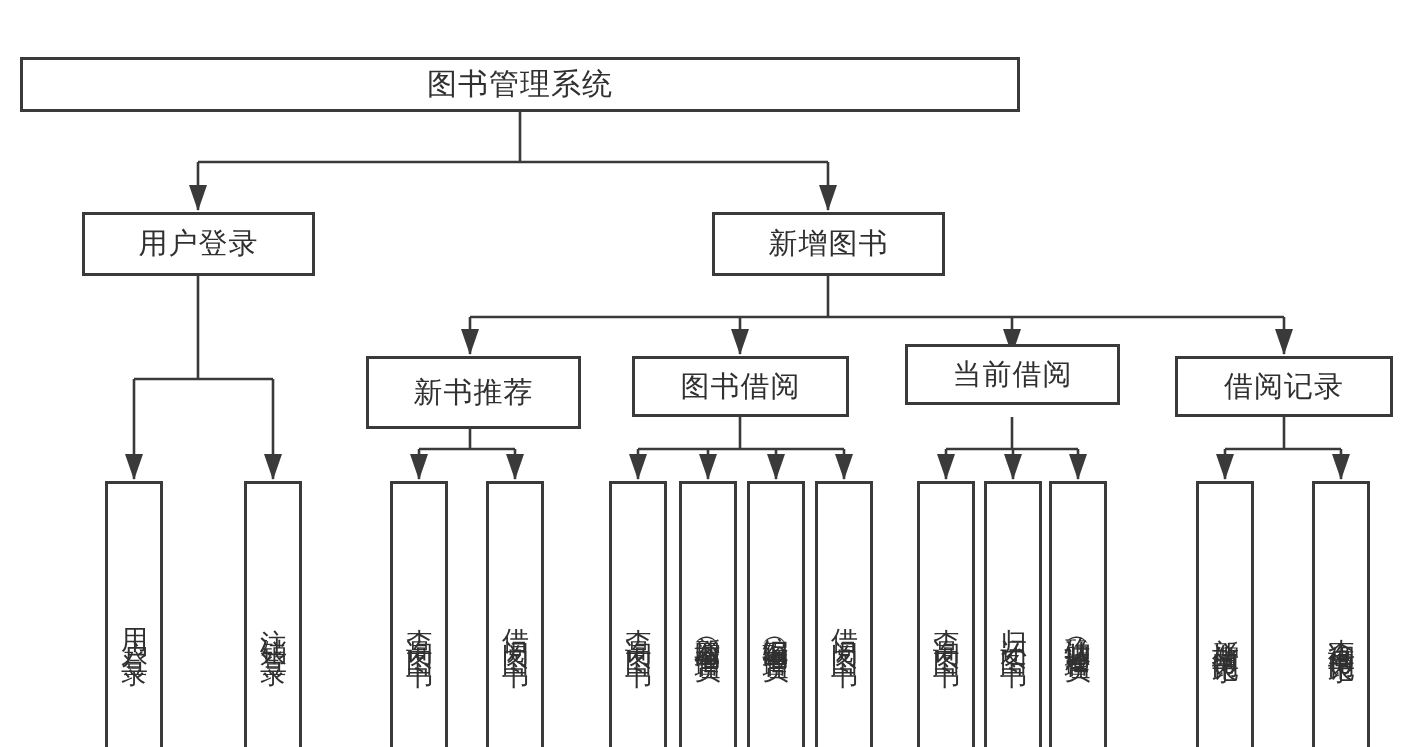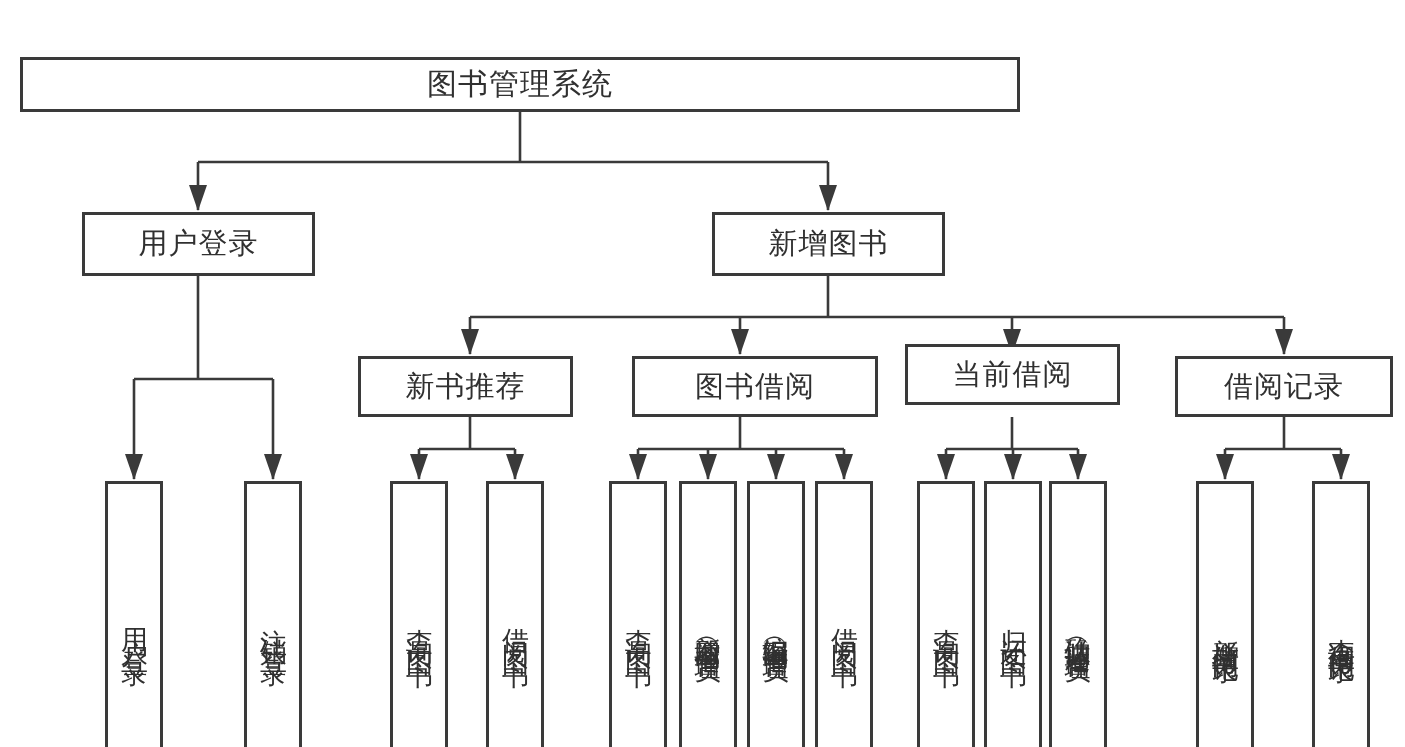--- a/index.html
+++ b/index.html
@@ -89,24 +89,24 @@
     <span>图书管理系统</span>
   </div>
 
   <div class="box h" style="left:82px;top:168px;width:233px;height:64px">
     <span>用户登录</span>
   </div>
   <div class="box h" style="left:712px;top:168px;width:233px;height:64px">
     <span>新增图书</span>
   </div>
 
-  <div class="box h" style="left:358px;top:312px;width:215px;height:61px">
+  <div class="box h" style="left:366px;top:312px;width:215px;height:73px">
     <span>新书推荐</span>
   </div>
-  <div class="box h" style="left:632px;top:312px;width:246px;height:61px">
+  <div class="box h" style="left:632px;top:312px;width:217px;height:61px">
     <span>图书借阅</span>
   </div>
   <div class="box h" style="left:905px;top:300px;width:215px;height:61px">
     <span>当前借阅</span>
   </div>
   <div class="box h" style="left:1175px;top:312px;width:218px;height:61px">
     <span>借阅记录</span>
   </div>
 
   <div class="box v" style="left:105px;top:437px">

